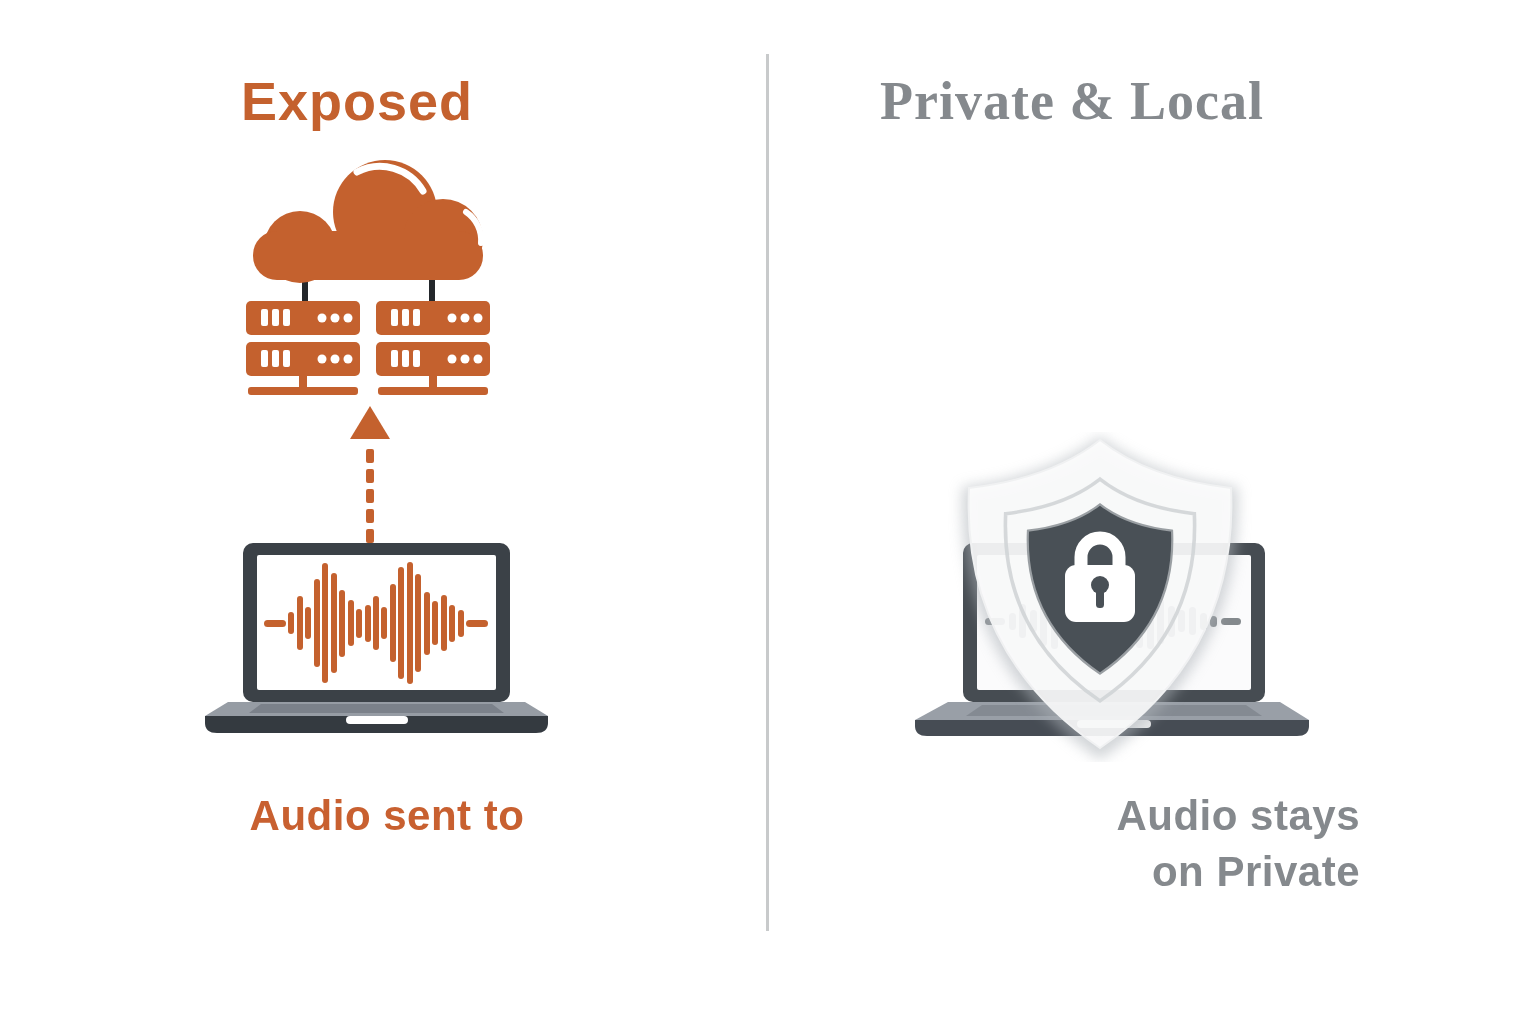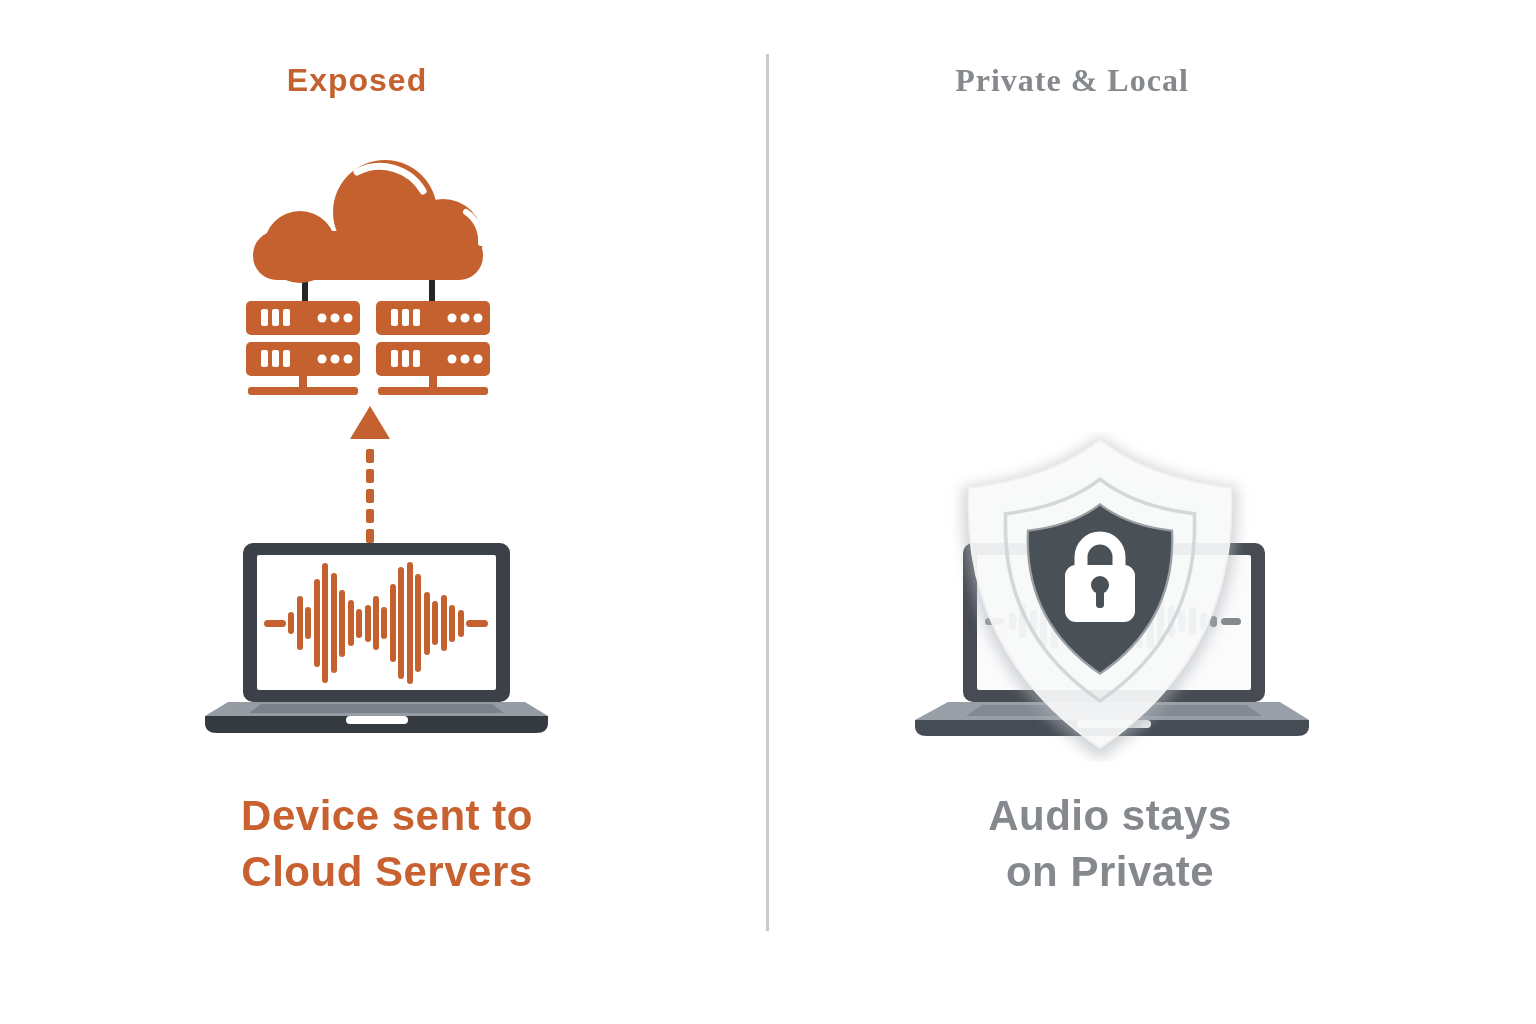--- a/index.html
+++ b/index.html
@@ -4,21 +4,21 @@
 <style>
   html,body{margin:0;padding:0;}
   body{
     width:1536px;height:1024px;position:relative;overflow:hidden;
     background:#ffffff;
     font-family:"Liberation Sans", sans-serif;
   }
   .abs{position:absolute;}
   .title{
     width:500px;text-align:center;
-    font-size:32px;font-weight:bold;letter-spacing:1px;
+    font-size:54px;font-weight:bold;letter-spacing:1px;margin-top:8px;
   }
   .title.orange{color:var(--accent-orange);}
   .title.gray{color:var(--title-gray);font-family:Liberation Serif, serif;}
   .caption{
     width:500px;text-align:center;
     font-size:42px;font-weight:bold;line-height:56px;letter-spacing:0.5px;
   }
   .caption.orange{color:var(--caption-orange);}
   .caption.gray{color:var(--title-gray);}
   #divider{
@@ -26,21 +26,21 @@
     background:var(--divider-gray);
   }
   .waveform{
     display:flex;align-items:center;justify-content:space-between;
   }
   #left-waveform{left:264px;top:562px;width:224px;height:122px;z-index:3;}
   #right-waveform{left:985px;top:590px;width:256px;height:62px;z-index:2;}
   #left-title{left:107px;top:62px;}
   #right-title{left:822px;top:62px;}
   #left-caption{left:137px;top:788px;}
-  #right-caption{left:860px;top:788px;}
+  #right-caption{left:860px;top:788px;text-align:right;}
   #cloud-servers{left:245px;top:157px;z-index:1;}
   #up-arrow{left:345px;top:404px;z-index:1;}
   #left-laptop{left:203px;top:543px;z-index:1;}
   #right-laptop{left:912px;top:543px;z-index:1;}
   #shield{left:945px;top:432px;z-index:4;}
 </style>
 </head>
 <body>
 
 <div id="divider" class="abs"></div>
@@ -143,22 +143,21 @@
     <div style="background: rgb(196, 97, 46); border-radius: 4px; flex: 0 0 auto; width: 6px; height: 98px;"></div>
     <div style="background: rgb(196, 97, 46); border-radius: 4px; flex: 0 0 auto; width: 6px; height: 63px;"></div>
     <div style="background: rgb(196, 97, 46); border-radius: 4px; flex: 0 0 auto; width: 6px; height: 44px;"></div>
     <div style="background: rgb(196, 97, 46); border-radius: 4px; flex: 0 0 auto; width: 6px; height: 56px;"></div>
     <div style="background: rgb(196, 97, 46); border-radius: 4px; flex: 0 0 auto; width: 6px; height: 37px;"></div>
     <div style="background: rgb(196, 97, 46); border-radius: 4px; flex: 0 0 auto; width: 6px; height: 27px;"></div>
     <div style="background: rgb(196, 97, 46); border-radius: 4px; flex: 0 0 auto; width: 22px; height: 7px;"></div>
   </div>
 
 <div id="left-caption" class="abs caption orange">
-  <div>Device sent to</div>
-  <div>Cloud Servers</div>
+  <div>Audio sent to</div>
 </div>
 
 <div id="right-title" class="abs title gray">Private &amp; Local</div>
 
 <svg id="right-laptop" class="abs" width="400" height="198" viewBox="0 0 400 198">
   <rect x="51" y="0" width="302" height="159" rx="10" style="fill:var(--bezel-dark-right)"></rect>
   <rect x="65" y="12" width="274" height="135" rx="2" fill="#FBFBFC"></rect>
   <polygon points="36,159 368,159 397,177 3,177" fill="#999FA7"></polygon>
   <polygon points="70,162 334,162 350,173 54,173" fill="#848A92"></polygon>
   <path d="M 3,177 H 397 V 183 Q 397,193 385,193 H 15 Q 3,193 3,183 Z" fill="#464C54"></path>

